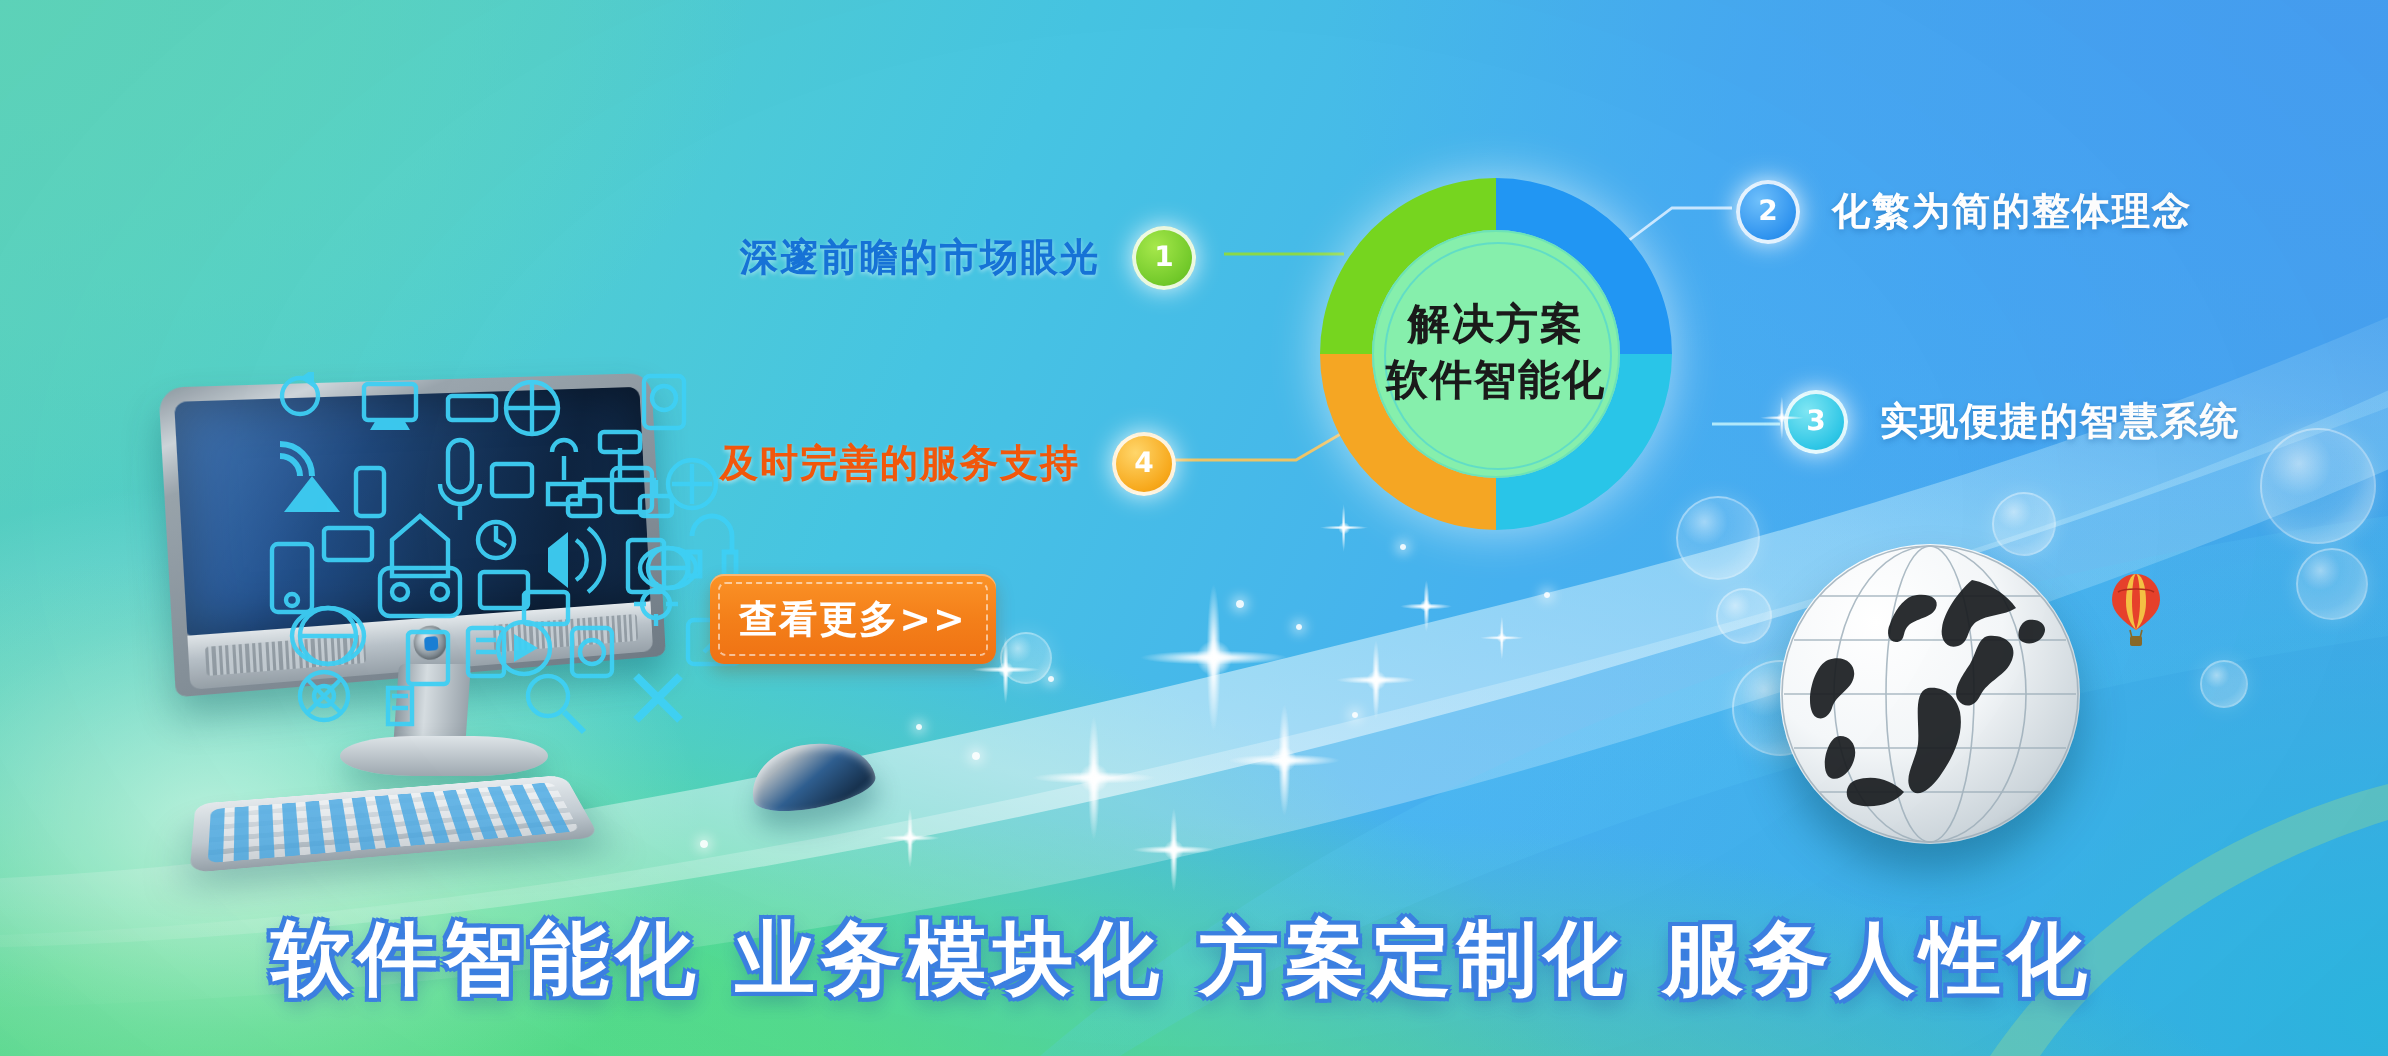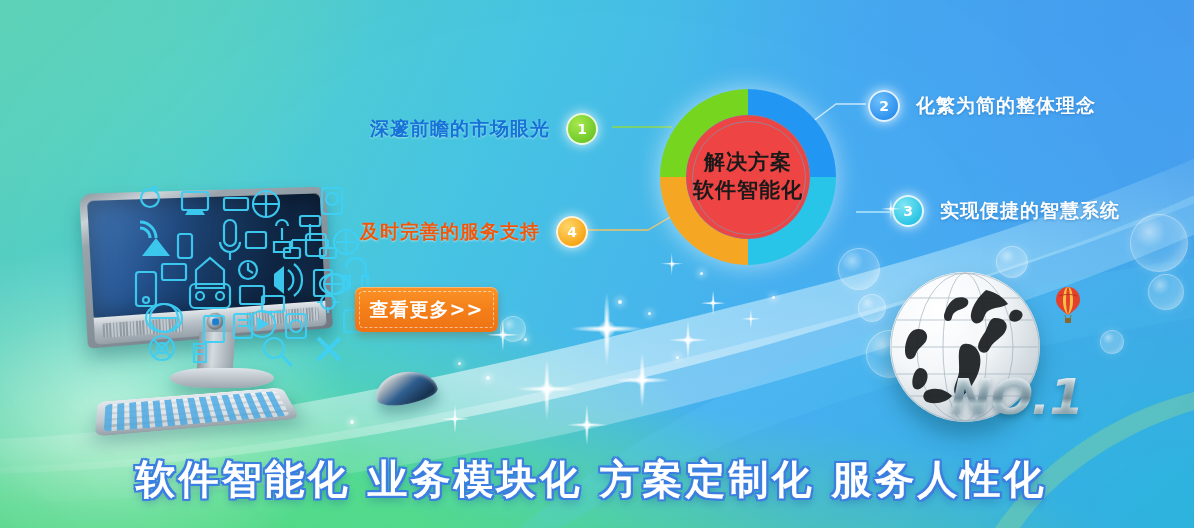--- a/index.html
+++ b/index.html
@@ -155,21 +155,21 @@
     -webkit-background-clip:text;background-clip:text;color:transparent;
     text-shadow:0 3px 6px rgba(0,60,80,0.35);
   }
   .balloon{position:absolute;left:175px;top:14px;width:26px;height:38px;}
 
   
   #donut-wrap{position:absolute;left:653px;top:82px;width:190px;height:190px;}
   #donut{position:absolute;inset:0;filter:drop-shadow(0 0 12px rgba(255,255,255,0.55));}
   .donut-hole{
     position:absolute;left:50%;top:50%;width:124px;height:124px;margin:-62px 0 0 -62px;
-    border-radius:50%;background:#ef4444;
+    border-radius:50%;background:#86efac;
     display:flex;flex-direction:column;align-items:center;justify-content:center;
     box-shadow:inset 0 0 0 1px rgba(0,180,220,0.18);
   }
   .donut-hole .ring-in{
     position:absolute;left:50%;top:50%;width:112px;height:112px;margin:-56px 0 0 -56px;
     border-radius:50%;border:1px solid rgba(54,200,230,0.45);
   }
   .donut-text{
     color:#1a1a1a;font-size:21px;font-weight:bold;line-height:1.32;text-align:center;
     letter-spacing:1px;position:relative;z-index:2;
@@ -473,17 +473,16 @@
   <div class="dot" style="left:700px;top:272px;width:3px;height:3px;"></div>
   <div class="dot" style="left:524px;top:338px;width:3px;height:3px;"></div>
   <div class="dot" style="left:486px;top:376px;width:4px;height:4px;"></div>
   <div class="dot" style="left:458px;top:362px;width:3px;height:3px;"></div>
   <div class="dot" style="left:772px;top:296px;width:3px;height:3px;"></div>
   <div class="dot" style="left:676px;top:356px;width:3px;height:3px;"></div>
   <div class="dot" style="left:350px;top:420px;width:4px;height:4px;"></div>
 
   <div class="bg-layer bg-vignette"></div>
 
-  <div class="no1" style="left:950px;top:368px;">NO.1</div>
 
   <div id="tagline">软件智能化 业务模块化 方案定制化 服务人性化</div>
 
 </div>
 
 </body></html>

